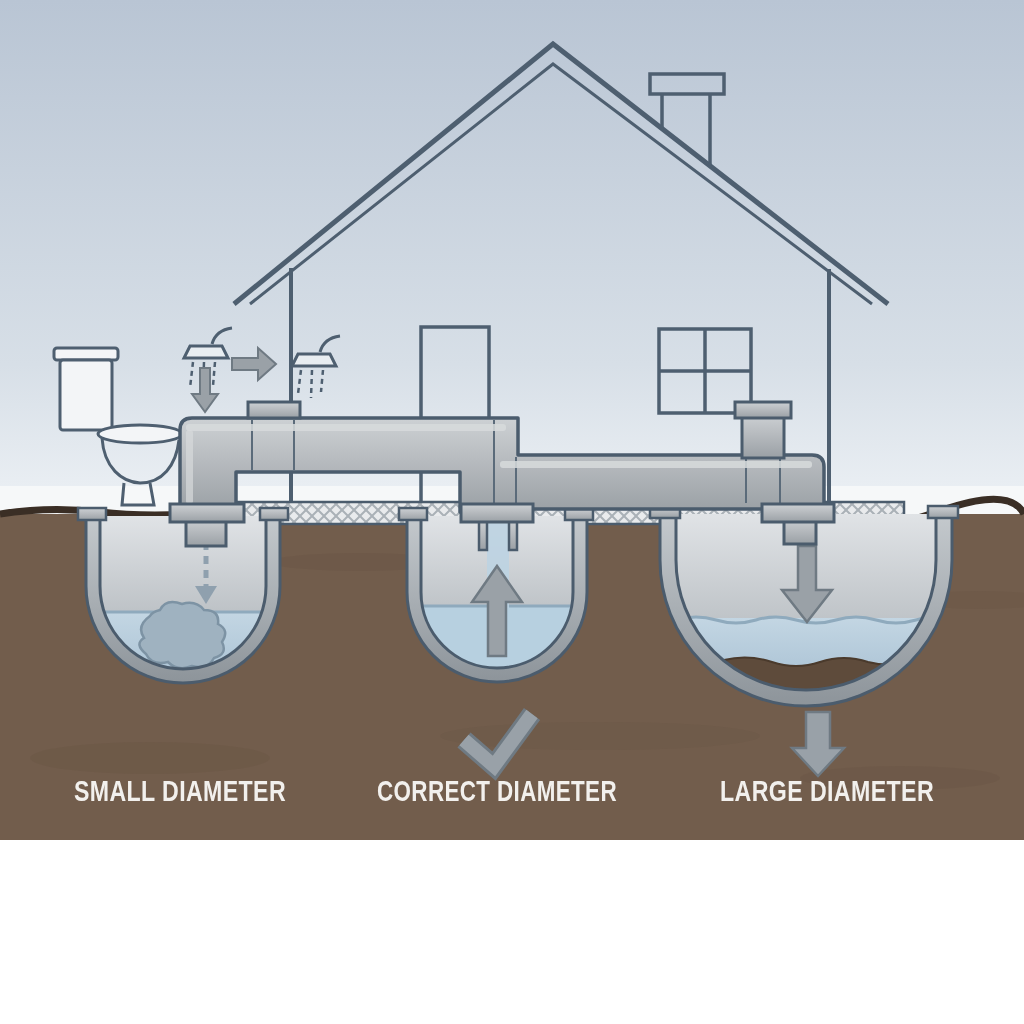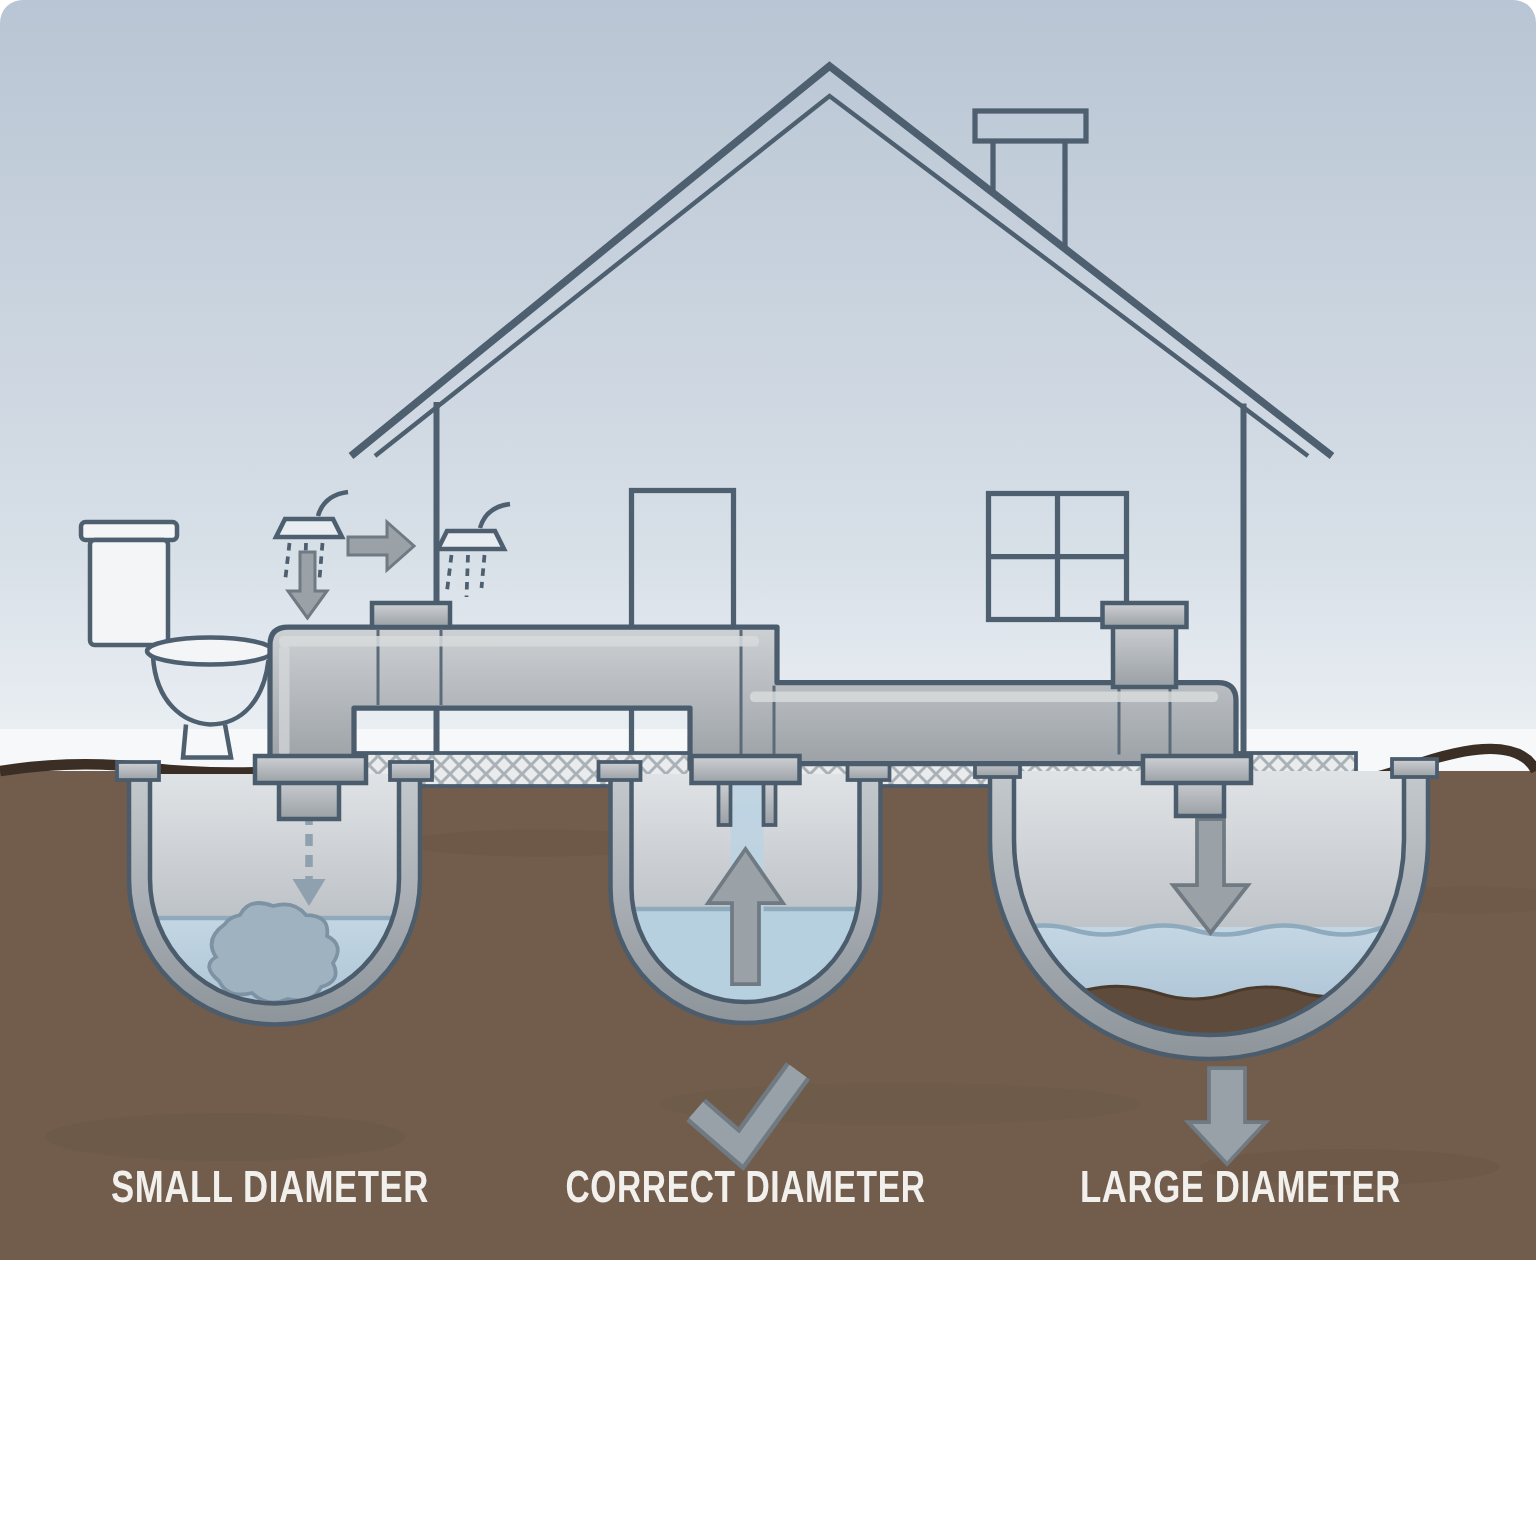--- a/index.html
+++ b/index.html
@@ -1,21 +1,20 @@
 <!DOCTYPE html>
 <html><head>
 <meta charset="utf-8">
 <style>
   html, body { margin: 0; padding: 0; background: #ffffff; }
   .canvas {
     width: 1024px; height: 1024px;
     position: relative;
     font-family: "Liberation Sans", sans-serif;
     overflow: hidden;
-    border-radius: 15px;
   }
   svg { display: block; }
   text.diagram-label {
     font-family: "Liberation Sans", sans-serif;
     font-weight: 700;
     font-size: 30px;
     letter-spacing: 0.5px;
   }
 </style>
 </head>

